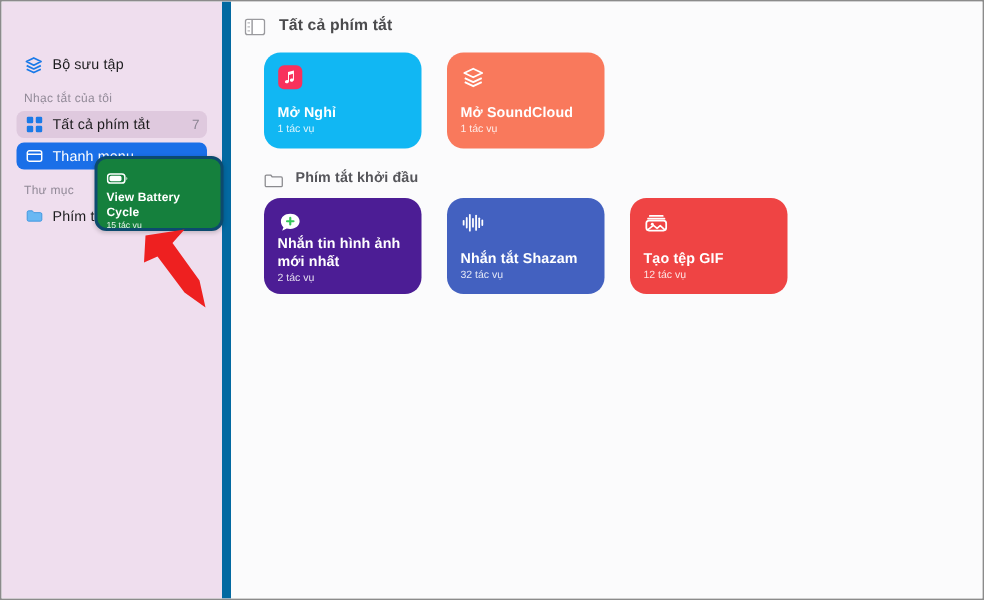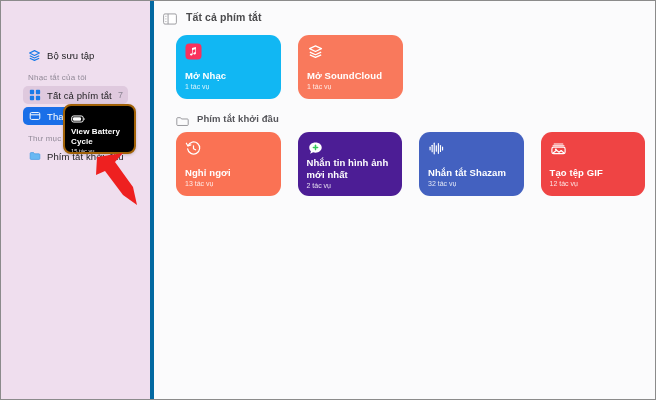--- a/index.html
+++ b/index.html
@@ -25,23 +25,23 @@
     overflow: hidden;
   }
 
   
   #sidebar {
     width: 153px;
     flex: 0 0 153px;
     height: 100%;
     background: #efdeee;
     box-sizing: border-box;
-    padding: 16px;
+    padding: 4px;
     position: relative;
-    border-right: 4px solid #0369a1;
+    border-right: 6px solid #0369a1;
   }
   .side-top-pad { height: 29px; }
   .side-row {
     height: 18px;
     margin: 0 6px 0 6px;
     border-radius: 5px;
     display: flex;
     align-items: center;
     padding: 0 5px;
     box-sizing: border-box;
@@ -171,25 +171,25 @@
     line-height: 10px;
     margin-top: 1px;
     color: rgba(255,255,255,0.85);
   }
 
   
   #callout {
     position: absolute;
     left: 62px;
     top: 103px;
-    width: 73px;
+    width: 86px;
     height: 50px;
     border-radius: 8px;
-    background: #000000;
-    border: 2px solid #a16207;
+    background: #15803d;
+    border: 2px solid #0c4a6e;
     box-sizing: border-box;
     overflow: hidden;
     z-index: 40;
     color: #ffffff;
     padding: 5px 6px 4px 6px;
     display: flex;
     flex-direction: column;
     box-shadow: 0 1px 3px rgba(0,0,0,0.18);
   }
   #callout .co-ico { width: 16px; height: 16px; flex: 0 0 16px; }
@@ -285,21 +285,21 @@
       <div class="card-row" style="margin-top:12px;">
 
         <div class="card" style="background:#11b7f3;">
           <span class="card-ico">
             <svg width="17" height="17" viewBox="0 0 18 18">
               <rect x="0.5" y="0.5" width="17" height="17" rx="4.2" fill="#f8315c"></rect>
               <path d="M11.6 4.2 L7.4 5.3 L7.4 11.2 C7.1 11 6.7 10.95 6.3 11.05 C5.55 11.25 5.1 11.9 5.3 12.5 C5.5 13.1 6.25 13.4 7 13.2 C7.65 13.03 8.1 12.5 8.1 11.95 L8.1 7.35 L10.9 6.6 L10.9 10.1 C10.6 9.9 10.2 9.86 9.8 9.96 C9.05 10.16 8.6 10.8 8.8 11.4 C9 12 9.75 12.3 10.5 12.1 C11.15 11.93 11.6 11.4 11.6 10.85 Z" fill="#ffffff"></path>
             </svg>
           </span>
           <span class="card-text">
-            <div class="card-title">Mở Nhạc</div>
+            <div class="card-title">Mở Nghỉ</div>
             <div class="card-sub">1 tác vụ</div>
           </span>
         </div>
 
         <div class="card" style="background:#f9795c;justify-content:center;">
           <span class="card-ico">
             <svg width="17" height="17" viewBox="0 0 18 18">
               <path d="M9 3 L15.3 6 L9 9 L2.7 6 Z" fill="none" stroke="#ffffff" stroke-width="1.35" stroke-linejoin="round"></path>
               <path d="M3 9.6 L9 12.4 L15 9.6" fill="none" stroke="#ffffff" stroke-width="1.35" stroke-linejoin="round"></path>
               <path d="M3 12.5 L9 15.3 L15 12.5" fill="none" stroke="#ffffff" stroke-width="1.35" stroke-linejoin="round"></path>
@@ -319,33 +319,20 @@
         <span class="g-ico">
           <svg width="13" height="11" viewBox="0 0 16 13">
             <path d="M1 2.8 C1 2.2 1.45 1.8 2 1.8 L5.5 1.8 L6.8 3.4 L14 3.4 C14.55 3.4 15 3.8 15 4.4 L15 10.4 C15 11 14.55 11.4 14 11.4 L2 11.4 C1.45 11.4 1 11 1 10.4 Z" fill="none" stroke="#8a8a8e" stroke-width="1.05" stroke-linejoin="round"></path>
           </svg>
         </span>
         <span class="g-title">Phím tắt khởi đầu</span>
       </div>
 
       <div class="card-row">
 
-        <div class="card" style="background:#fa7254;">
-          <span class="card-ico">
-            <svg width="17" height="17" viewBox="0 0 18 18">
-              <path d="M3.2 6.1 A6.4 6.4 0 1 1 2.8 9.4" fill="none" stroke="#ffffff" stroke-width="1.3" stroke-linecap="round"></path>
-              <polyline points="1.4,3.4 3.1,6.4 6.2,5.1" fill="none" stroke="#ffffff" stroke-width="1.3" stroke-linecap="round" stroke-linejoin="round"></polyline>
-              <polyline points="9,6.2 9,9.2 11.2,10.4" fill="none" stroke="#ffffff" stroke-width="1.3" stroke-linecap="round" stroke-linejoin="round"></polyline>
-            </svg>
-          </span>
-          <span class="card-text">
-            <div class="card-title">Nghỉ ngơi</div>
-            <div class="card-sub">13 tác vụ</div>
-          </span>
-        </div>
 
         <div class="card" style="background:#4c1d95;">
           <span class="card-ico">
             <svg width="17" height="17" viewBox="0 0 18 18">
               <path d="M9 2.6 C12.9 2.6 15.6 5 15.6 8 C15.6 11 12.9 13.4 9 13.4 C8.1 13.4 7.25 13.29 6.5 13.07 L3.3 14.6 L4.2 12.1 C3.05 11.1 2.4 9.65 2.4 8 C2.4 5 5.1 2.6 9 2.6 Z" fill="#ffffff"></path>
               <line x1="9" y1="5.6" x2="9" y2="10.2" stroke="#35c75a" stroke-width="1.5" stroke-linecap="round"></line>
               <line x1="6.7" y1="7.9" x2="11.3" y2="7.9" stroke="#35c75a" stroke-width="1.5" stroke-linecap="round"></line>
             </svg>
           </span>
           <span class="card-text">

